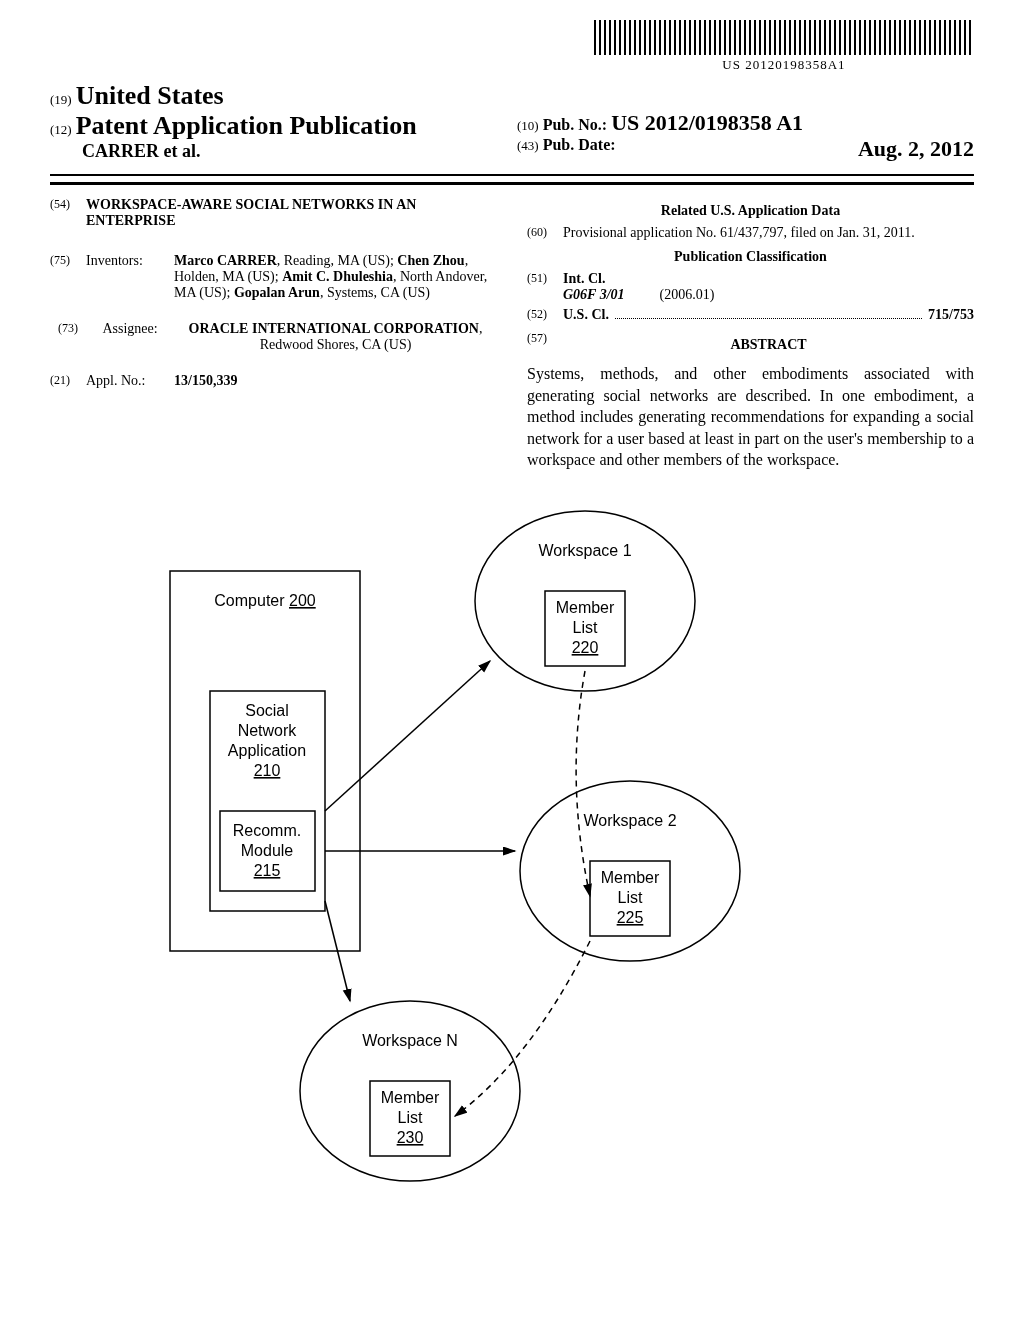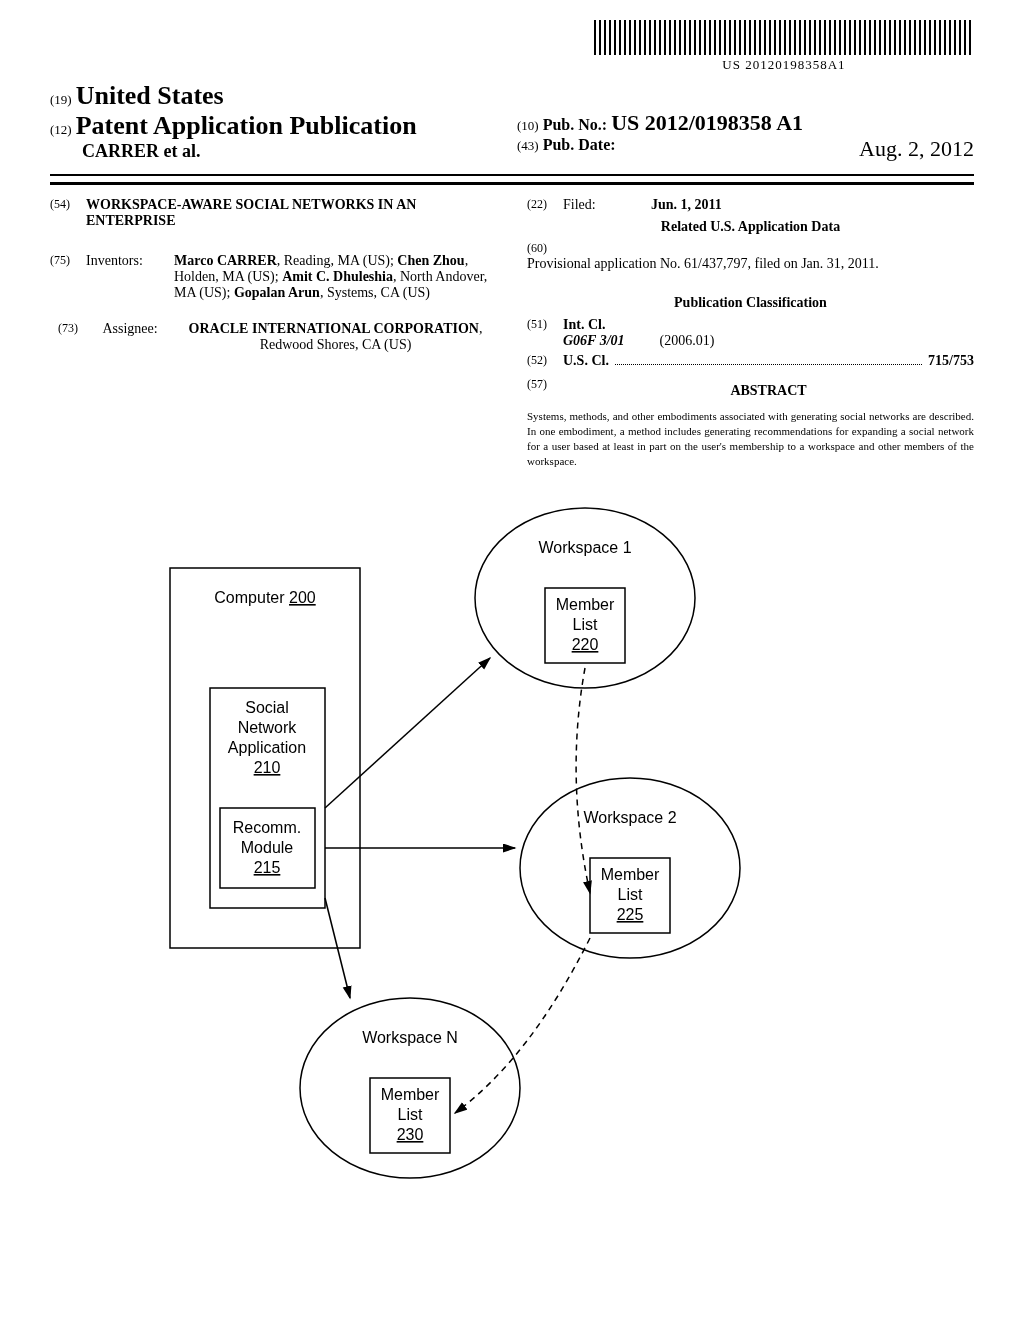--- a/index.html
+++ b/index.html
@@ -52,35 +52,35 @@
     .country-num { font-size: 13px; }
     .country-name { font-size: 26px; font-weight: bold; }
     .pub-type-line { font-size: 16px; }
     .pub-type-num { font-size: 13px; }
     .pub-type { font-size: 26px; font-weight: bold; }
     .authors-line { font-size: 18px; font-weight: bold; padding-left: 32px; }
     .pub-no-line, .pub-date-line { font-size: 16px; }
     .pub-no-num, .pub-date-num { font-size: 13px; }
     .pub-no-label, .pub-date-label { font-weight: bold; }
     .pub-no-value { font-size: 22px; font-weight: bold; }
-    .pub-date-value { font-size: 22px; font-weight: normal; float: right; }
+    .pub-date-value { font-size: 22px; font-weight: bold; float: right; }
     .hr-thick { border: none; border-top: 3px solid #000; margin: 2px 0 12px 0; }
     .columns {
       display: flex;
       gap: 30px;
       font-size: 14px;
     }
     .col-left, .col-right { flex: 1; }
     .field-row { display: flex; margin-bottom: 16px; }
     .field-num { width: 36px; font-size: 12px; }
     .field-label { width: 88px; }
     .field-value { flex: 1; }
     .field-title { font-weight: bold; text-transform: uppercase; }
     .centered-heading { text-align: center; font-weight: bold; margin: 6px 0; }
-    .abstract-text { text-align: justify; line-height: 1.35; font-size: 11px; }
+    .abstract-text { text-align: justify; line-height: 1.35; font-size: 16px; }
     .uscl-row { display: flex; align-items: center; }
     .uscl-dots { flex: 1; border-bottom: 1px dotted #000; margin: 0 6px; height: 8px; }
     .figure-container {
       margin-top: 30px;
       position: relative;
       width: 100%;
       height: 700px;
     }
     .figure-svg { width: 100%; height: 100%; }
     .fig-text { font-family: Arial, Helvetica, sans-serif; font-size: 16px; }
@@ -140,32 +140,32 @@
     </div>
 
     <div class="field-row" style="margin-top:20px;text-align:center;">
       <div class="field-num">(73)</div>
       <div class="field-label">Assignee:</div>
       <div class="field-value">
         <b>ORACLE INTERNATIONAL CORPORATION</b><span>, Redwood Shores, CA (US)</span>
       </div>
     </div>
 
+    <div class="field-row" style="margin-top:20px;">
+      <div class="field-num">(21)</div>
+      <div class="field-label">Appl. No.:</div>
+      <div class="field-value"><b>13/150,339</b></div>
+    </div>
   </div>
 
   <div class="col-right">
-    <div class="field-row" style="margin-bottom:6px;">
-      <div class="field-num">(22)</div>
-      <div class="field-label">Filed:</div>
-      <div class="field-value"><b>Jun. 1, 2011</b></div>
-    </div>
 
     <div class="centered-heading">Related U.S. Application Data</div>
 
-    <div class="field-row" style="margin-bottom:23px;flex-direction:column;">
+    <div class="field-row" style="margin-bottom:8px;">
       <div class="field-num">(60)</div>
       <div class="field-value">Provisional application No. 61/437,797, filed on Jan. 31, 2011.</div>
     </div>
 
     <div class="centered-heading">Publication Classification</div>
 
     <div class="field-row" style="margin-bottom:4px;">
       <div class="field-num">(51)</div>
       <div class="field-value">
         <b>Int. Cl.</b><br>

